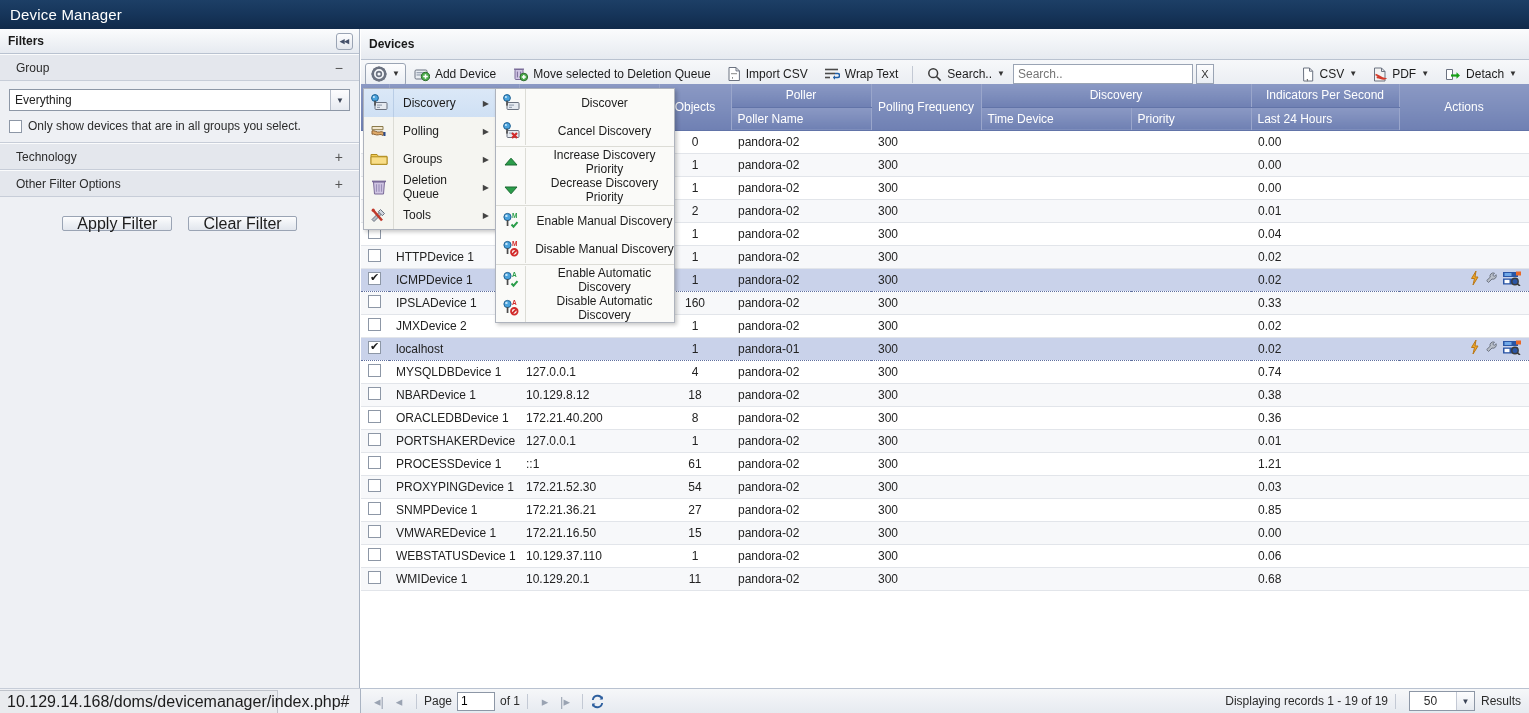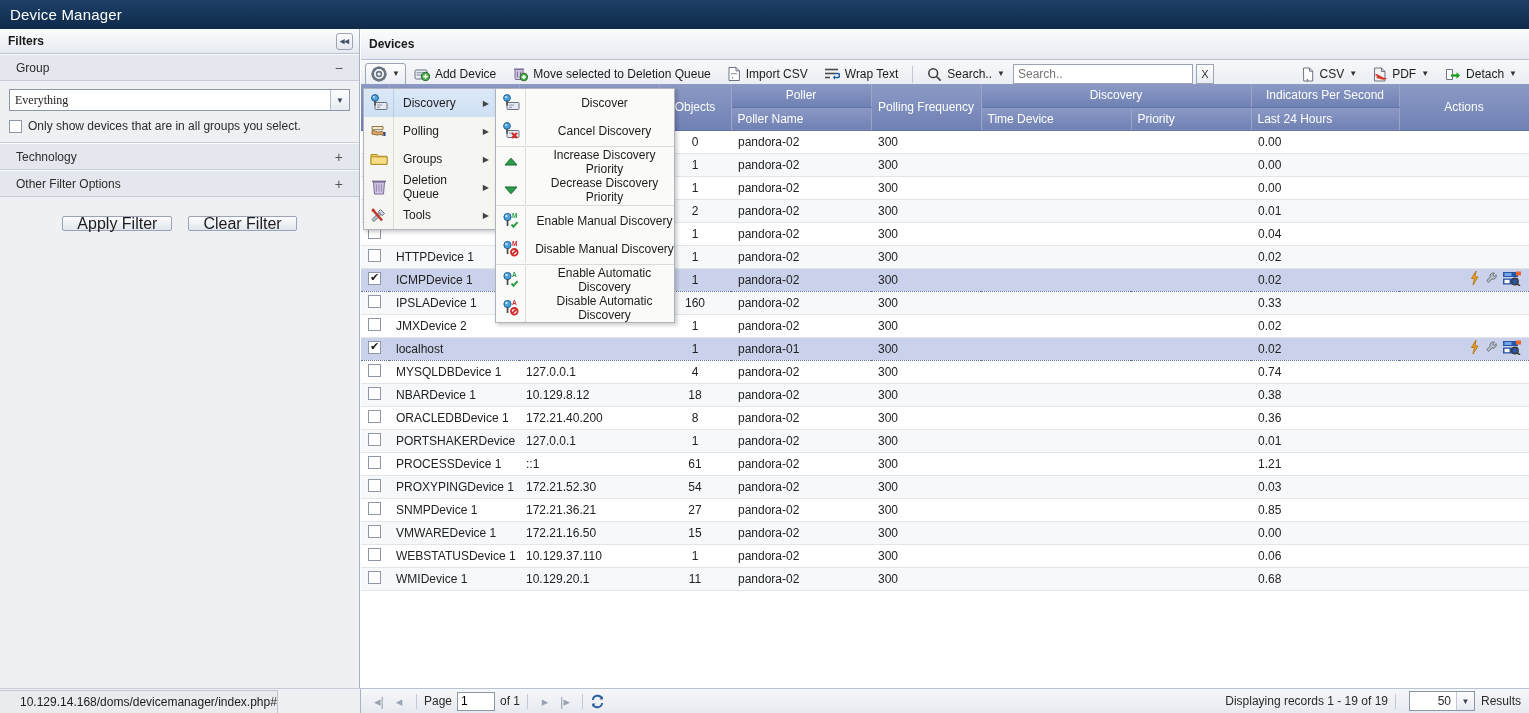--- a/index.html
+++ b/index.html
@@ -55,21 +55,21 @@
   .section-head .pm { font-size: 14px; color: #555; line-height: 1; }
   .section-body {
     background: #eef0f4; padding: 8px 9px 9px 9px;
     border-bottom: 1px solid #c7cdd8;
   }
   .combo {
     position: relative; width: 100%; height: 22px;
     border: 1px solid #8d97a6; background: #fff;
     display: flex; align-items: center;
   }
-  .combo .val { padding-left: 5px; font-size: 12px; flex: 1; font-family: Liberation Serif, serif; }
+  .combo .val { padding-left: 5px; font-size: 12px; flex: 1; }
   .combo .arrow {
     width: 19px; height: 20px; border-left: 1px solid #b8bfcb;
     background: linear-gradient(to bottom,#fdfdfe,#e6eaf0);
     display: flex; align-items: center; justify-content: center;
     font-size: 8px; color: #3a4355;
   }
   .chkrow { display: flex; align-items: center; margin-top: 8px; font-size: 12px; color: #2b2b2b; }
   .chkbox {
     width: 13px; height: 13px; border: 1px solid #8d97a6; background: #fff;
     margin-right: 6px; display: inline-block; position: relative; flex: 0 0 auto;
@@ -195,31 +195,31 @@
   .vsep { width: 1px; height: 15px; background: #c3c9d4; margin: 0 7px; }
   .pg-input {
     width: 38px; height: 19px; border: 1px solid #8d97a6; background: #fff;
     font-size: 12px; text-align: left; padding: 0 3px; margin: 0 5px;
     font-family: "Liberation Sans", sans-serif;
   }
   .res-sel {
     display: flex; align-items: center; height: 20px; border: 1px solid #8d97a6; background:#fff;
     margin: 0 6px;
   }
-  .res-sel .rv { width: 46px; text-align: right; padding-right: 5px; font-size: 12px; }
+  .res-sel .rv { width: 46px; text-align: center; padding-right: 5px; font-size: 12px; }
   .res-sel .ra {
     width: 18px; height: 18px; border-left: 1px solid #c3c9d4;
     background: linear-gradient(to bottom,#fdfdfe,#e6eaf0);
     display:flex; align-items:center; justify-content:center; font-size:8px; color:#3a4355;
   }
   .urlbar {
     position: absolute; left: 0; top: 690px; width: 278px; height: 23px;
     background: #e9ebee; border: 1px solid #c0c4cb; border-left: none; border-bottom: none;
-    display: flex; align-items: center; padding-left: 20px;
-    font-size: 12px; color: #1c1c1c; z-index: 90;
+    display: flex; align-items: center; padding-left: 7px;
+    font-size: 16px; color: #1c1c1c; z-index: 90;
   }
   .leftfill {
     position: absolute; left: 0; top: 688px; width: 361px; height: 25px; background: #eef0f4;
     border-right: 1px solid #a9b3c2; border-top: 1px solid #c7cdd8;
   }
 </style>
 </head>
 <body>
 
 <div id="app">

